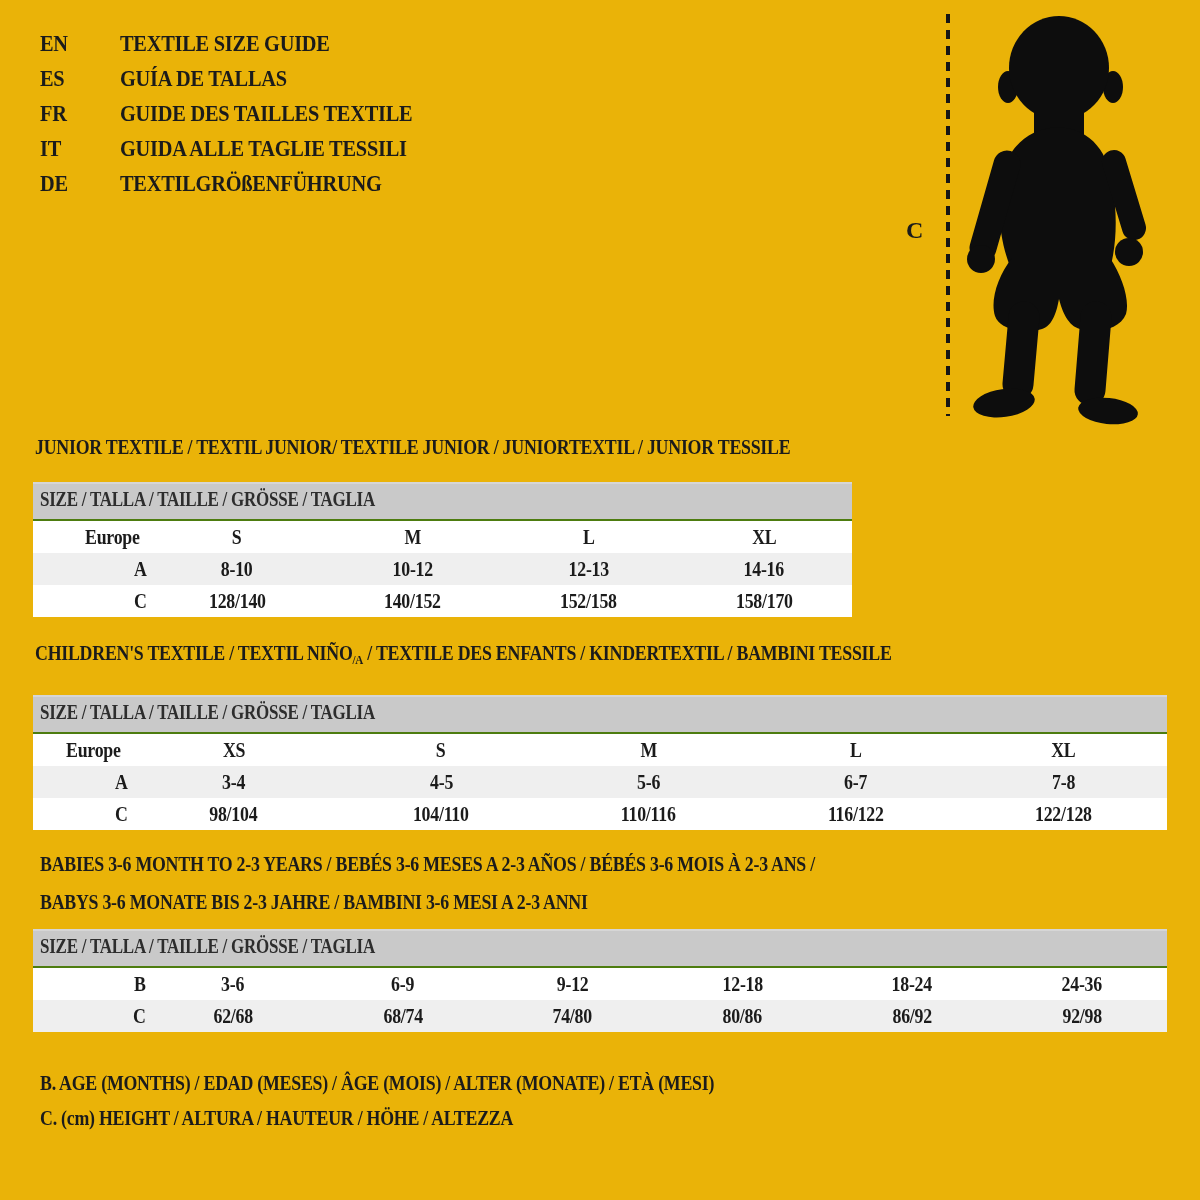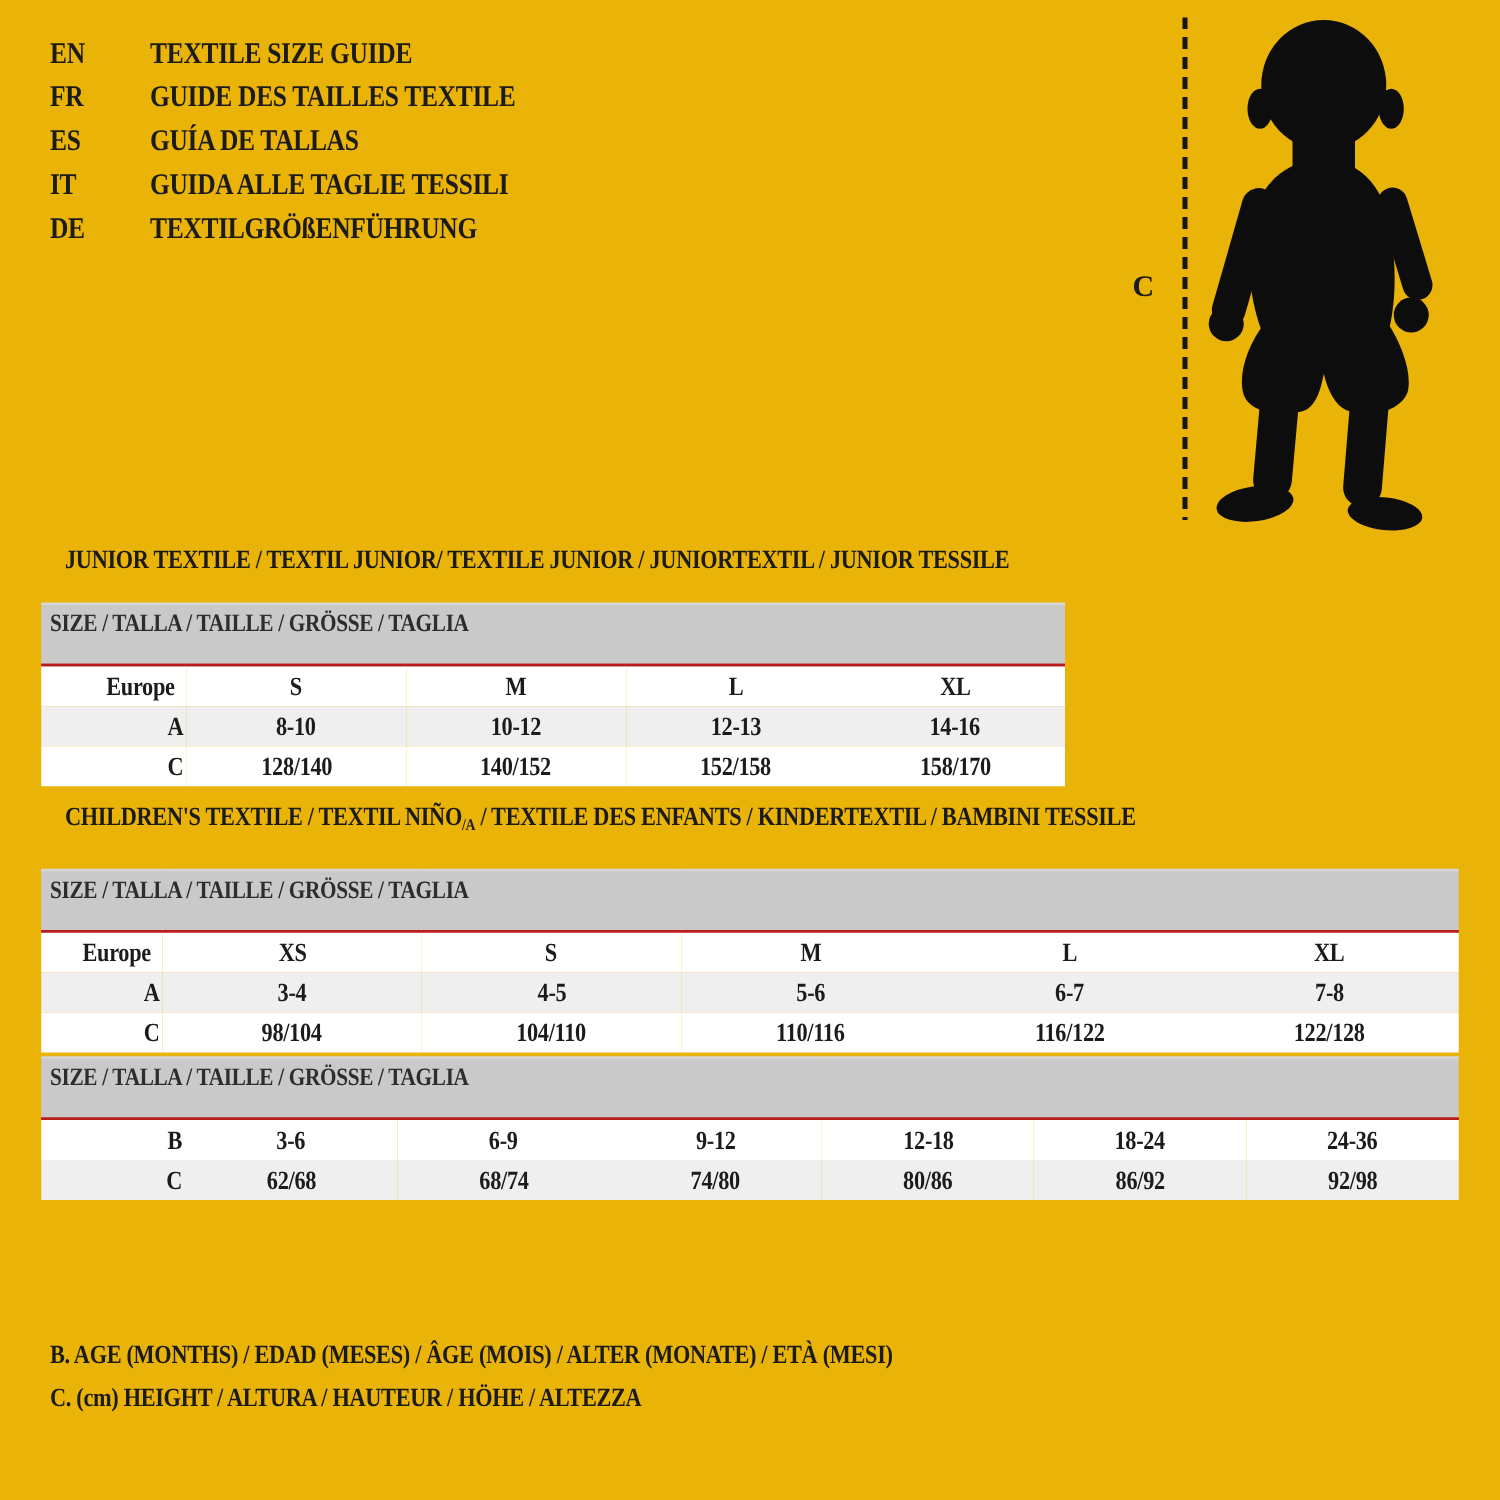--- a/index.html
+++ b/index.html
@@ -23,29 +23,29 @@
     background:repeating-linear-gradient(to bottom,#161616 0 9px,transparent 9px 16px);
   }
   .c-label{position:absolute;left:906px;top:217px;font-size:24px;font-weight:700;}
   .baby-svg{position:absolute;left:962px;top:12px;}
 
   
   .sec{position:absolute;left:33px;}
   #sec-junior{top:436px;width:819px;}
   #sec-children{top:642px;width:1134px;}
   #sec-babies{top:845px;width:1134px;}
-  .sec-title{font-size:21px;line-height:22px;font-weight:700;margin:0 0 24px 19px;letter-spacing:-.3px;}
+  .sec-title{font-size:21px;line-height:22px;font-weight:700;margin:0 0 24px 2px;letter-spacing:-.3px;}
   #sec-babies .sec-title{line-height:38px;margin:0 0 8px 7px;}
   .subsize{font-size:13px;vertical-align:-4px;font-weight:700;}
 
   table.size-table{width:100%;border-collapse:collapse;table-layout:fixed;}
   table.size-table th{
-    background:#c9c9c9;height:31px;text-align:left;padding:0 0 16px 7px;
+    background:#c9c9c9;height:31px;text-align:left;padding:0 0 4px 7px;
     font-size:20px;font-weight:700;color:#2d2d2d;letter-spacing:-.3px;
-    border-top:2px solid #d6d6d6;border-bottom:2px solid #b91c1c;
+    border-top:2px solid #d6d6d6;border-bottom:2px solid #4d7c0f;
   }
   table.size-table td{
     height:32px;font-size:21px;font-weight:700;text-align:center;
     letter-spacing:-.3px;padding:0;color:#1b1b1b;
   }
   table.size-table td.lbl{text-align:right;padding-left:7px;}
   tr.r-gray td{background:#efefef;}
   tr.r-white td{background:#ffffff;}
 
   
@@ -56,26 +56,26 @@
 <body>
 
 <div class="page">
 
   <div class="langs">
     <div class="lang-row">
       <span class="lang-code"><span class="cond">EN</span></span>
       <span class="lang-label"><span class="cond">TEXTILE SIZE GUIDE</span></span>
     </div>
     <div class="lang-row">
+      <span class="lang-code"><span class="cond">ES</span></span>
+      <span class="lang-label"><span class="cond">GUÍA DE TALLAS</span></span>
+    </div>
+    <div class="lang-row">
       <span class="lang-code"><span class="cond">FR</span></span>
       <span class="lang-label"><span class="cond">GUIDE DES TAILLES TEXTILE</span></span>
-    </div>
-    <div class="lang-row">
-      <span class="lang-code"><span class="cond">ES</span></span>
-      <span class="lang-label"><span class="cond">GUÍA DE TALLAS</span></span>
     </div>
     <div class="lang-row">
       <span class="lang-code"><span class="cond">IT</span></span>
       <span class="lang-label"><span class="cond">GUIDA ALLE TAGLIE TESSILI</span></span>
     </div>
     <div class="lang-row">
       <span class="lang-code"><span class="cond">DE</span></span>
       <span class="lang-label"><span class="cond">TEXTILGRÖßENFÜHRUNG</span></span>
     </div>
   </div>
@@ -192,20 +192,24 @@
           <td><span class="cond-c">104/110</span></td>
           <td><span class="cond-c">110/116</span></td>
           <td><span class="cond-c">116/122</span></td>
           <td><span class="cond-c">122/128</span></td>
         </tr>
       </tbody>
     </table>
   </section>
 
   <section class="sec" id="sec-babies">
+    <h2 class="sec-title">
+      <span class="cond">BABIES 3-6 MONTH TO 2-3 YEARS / BEBÉS 3-6 MESES A 2-3 AÑOS / BÉBÉS 3-6 MOIS À 2-3 ANS /</span><br>
+      <span class="cond">BABYS 3-6 MONATE BIS 2-3 JAHRE / BAMBINI 3-6 MESI A 2-3 ANNI</span>
+    </h2>
     <table class="size-table">
       <colgroup>
           <col style="width:115px">
           <col>
           <col>
           <col>
           <col>
           <col>
           <col>
         </colgroup>

